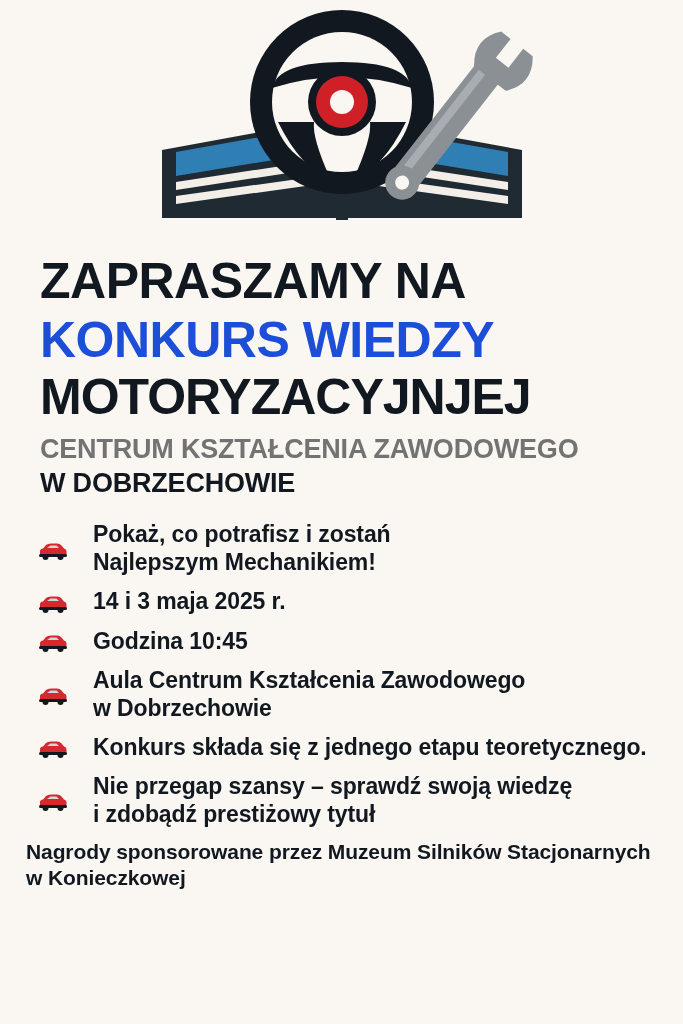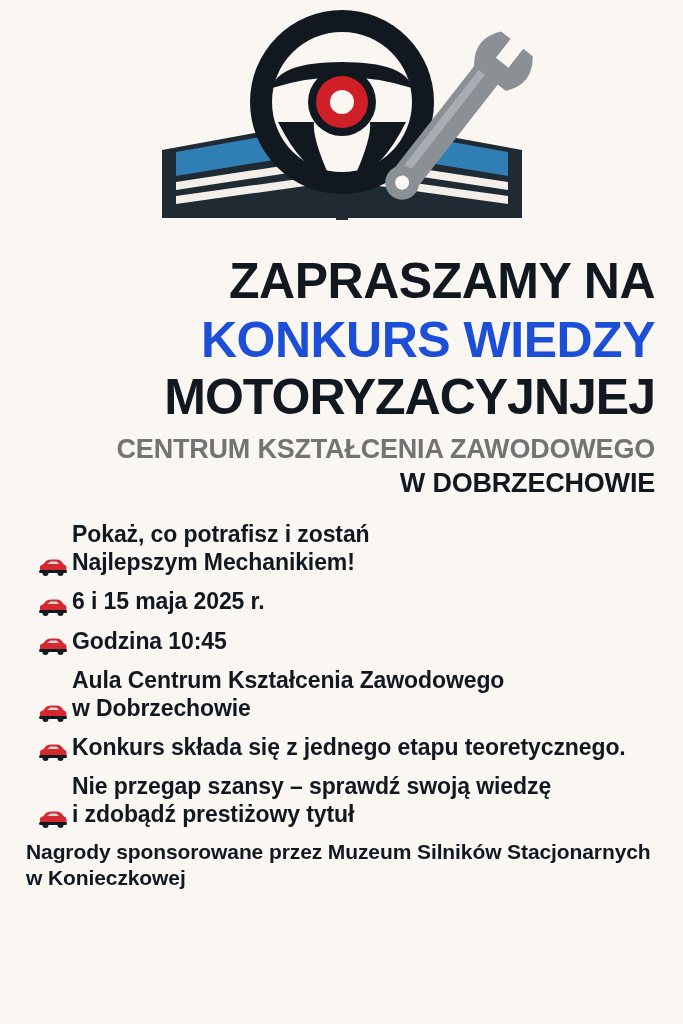--- a/index.html
+++ b/index.html
@@ -27,21 +27,21 @@
     width: 683px;
     height: 252px;
   }
   .emblem svg {
     display: block;
     margin: 0 auto;
   }
 
   
   .headings {
-    text-align: right;
+    text-align: left;
     padding: 0 28px;
     margin-left: 12px;
   }
   .h-line1 {
     font-size: 50px;
     font-weight: 800;
     letter-spacing: -0.5px;
     color: #111820;
     line-height: 1.02;
     margin-top: 4px;
@@ -79,22 +79,23 @@
     margin-top: 4px;
   }
 
   
   .bullets {
     margin-top: 22px;
     padding: 0 34px 0 38px;
   }
   .bullet {
     display: flex;
-    align-items: flex-end;
+    align-items: center;
     margin-bottom: 11px;
+    gap: 21px;
   }
   .bullet-icon {
     flex: 0 0 auto;
     width: 34px;
     padding-top: 5px;
   }
   .bullet-icon svg { display: block; }
   .bullet-text {
     font-size: 23px;
     font-weight: 700;
@@ -184,21 +185,21 @@
     <div class="bullet">
       <span class="bullet-icon">
         <svg width="30" height="18" viewBox="0 0 30 18">
             <path d="M2 13 L2 9 Q2 7 5 6.5 L8 3 Q9.5 1.5 13 1.5 L19 1.5 Q22 1.5 23.5 3.6 L26 6.6 Q28.5 7.2 28.5 9.3 L28.5 13 Z" fill="#d42a2f"></path>
             <rect x="1" y="12" width="28" height="3" rx="1.5" fill="#111820"></rect>
             <circle cx="7.5" cy="15" r="3" fill="#111820"></circle>
             <circle cx="22.5" cy="15" r="3" fill="#111820"></circle>
             <path d="M9 6 L12.5 3.5 L18.5 3.5 L21 6 Z" fill="#cfd6dc"></path>
           </svg>
       </span>
-      <span class="bullet-text">6 i 15 maja 2025 r.</span>
+      <span class="bullet-text">14 i 3 maja 2025 r.</span>
     </div>
 
     <div class="bullet">
       <span class="bullet-icon">
         <svg width="30" height="18" viewBox="0 0 30 18">
             <path d="M2 13 L2 9 Q2 7 5 6.5 L8 3 Q9.5 1.5 13 1.5 L19 1.5 Q22 1.5 23.5 3.6 L26 6.6 Q28.5 7.2 28.5 9.3 L28.5 13 Z" fill="#d42a2f"></path>
             <rect x="1" y="12" width="28" height="3" rx="1.5" fill="#111820"></rect>
             <circle cx="7.5" cy="15" r="3" fill="#111820"></circle>
             <circle cx="22.5" cy="15" r="3" fill="#111820"></circle>
             <path d="M9 6 L12.5 3.5 L18.5 3.5 L21 6 Z" fill="#cfd6dc"></path>

